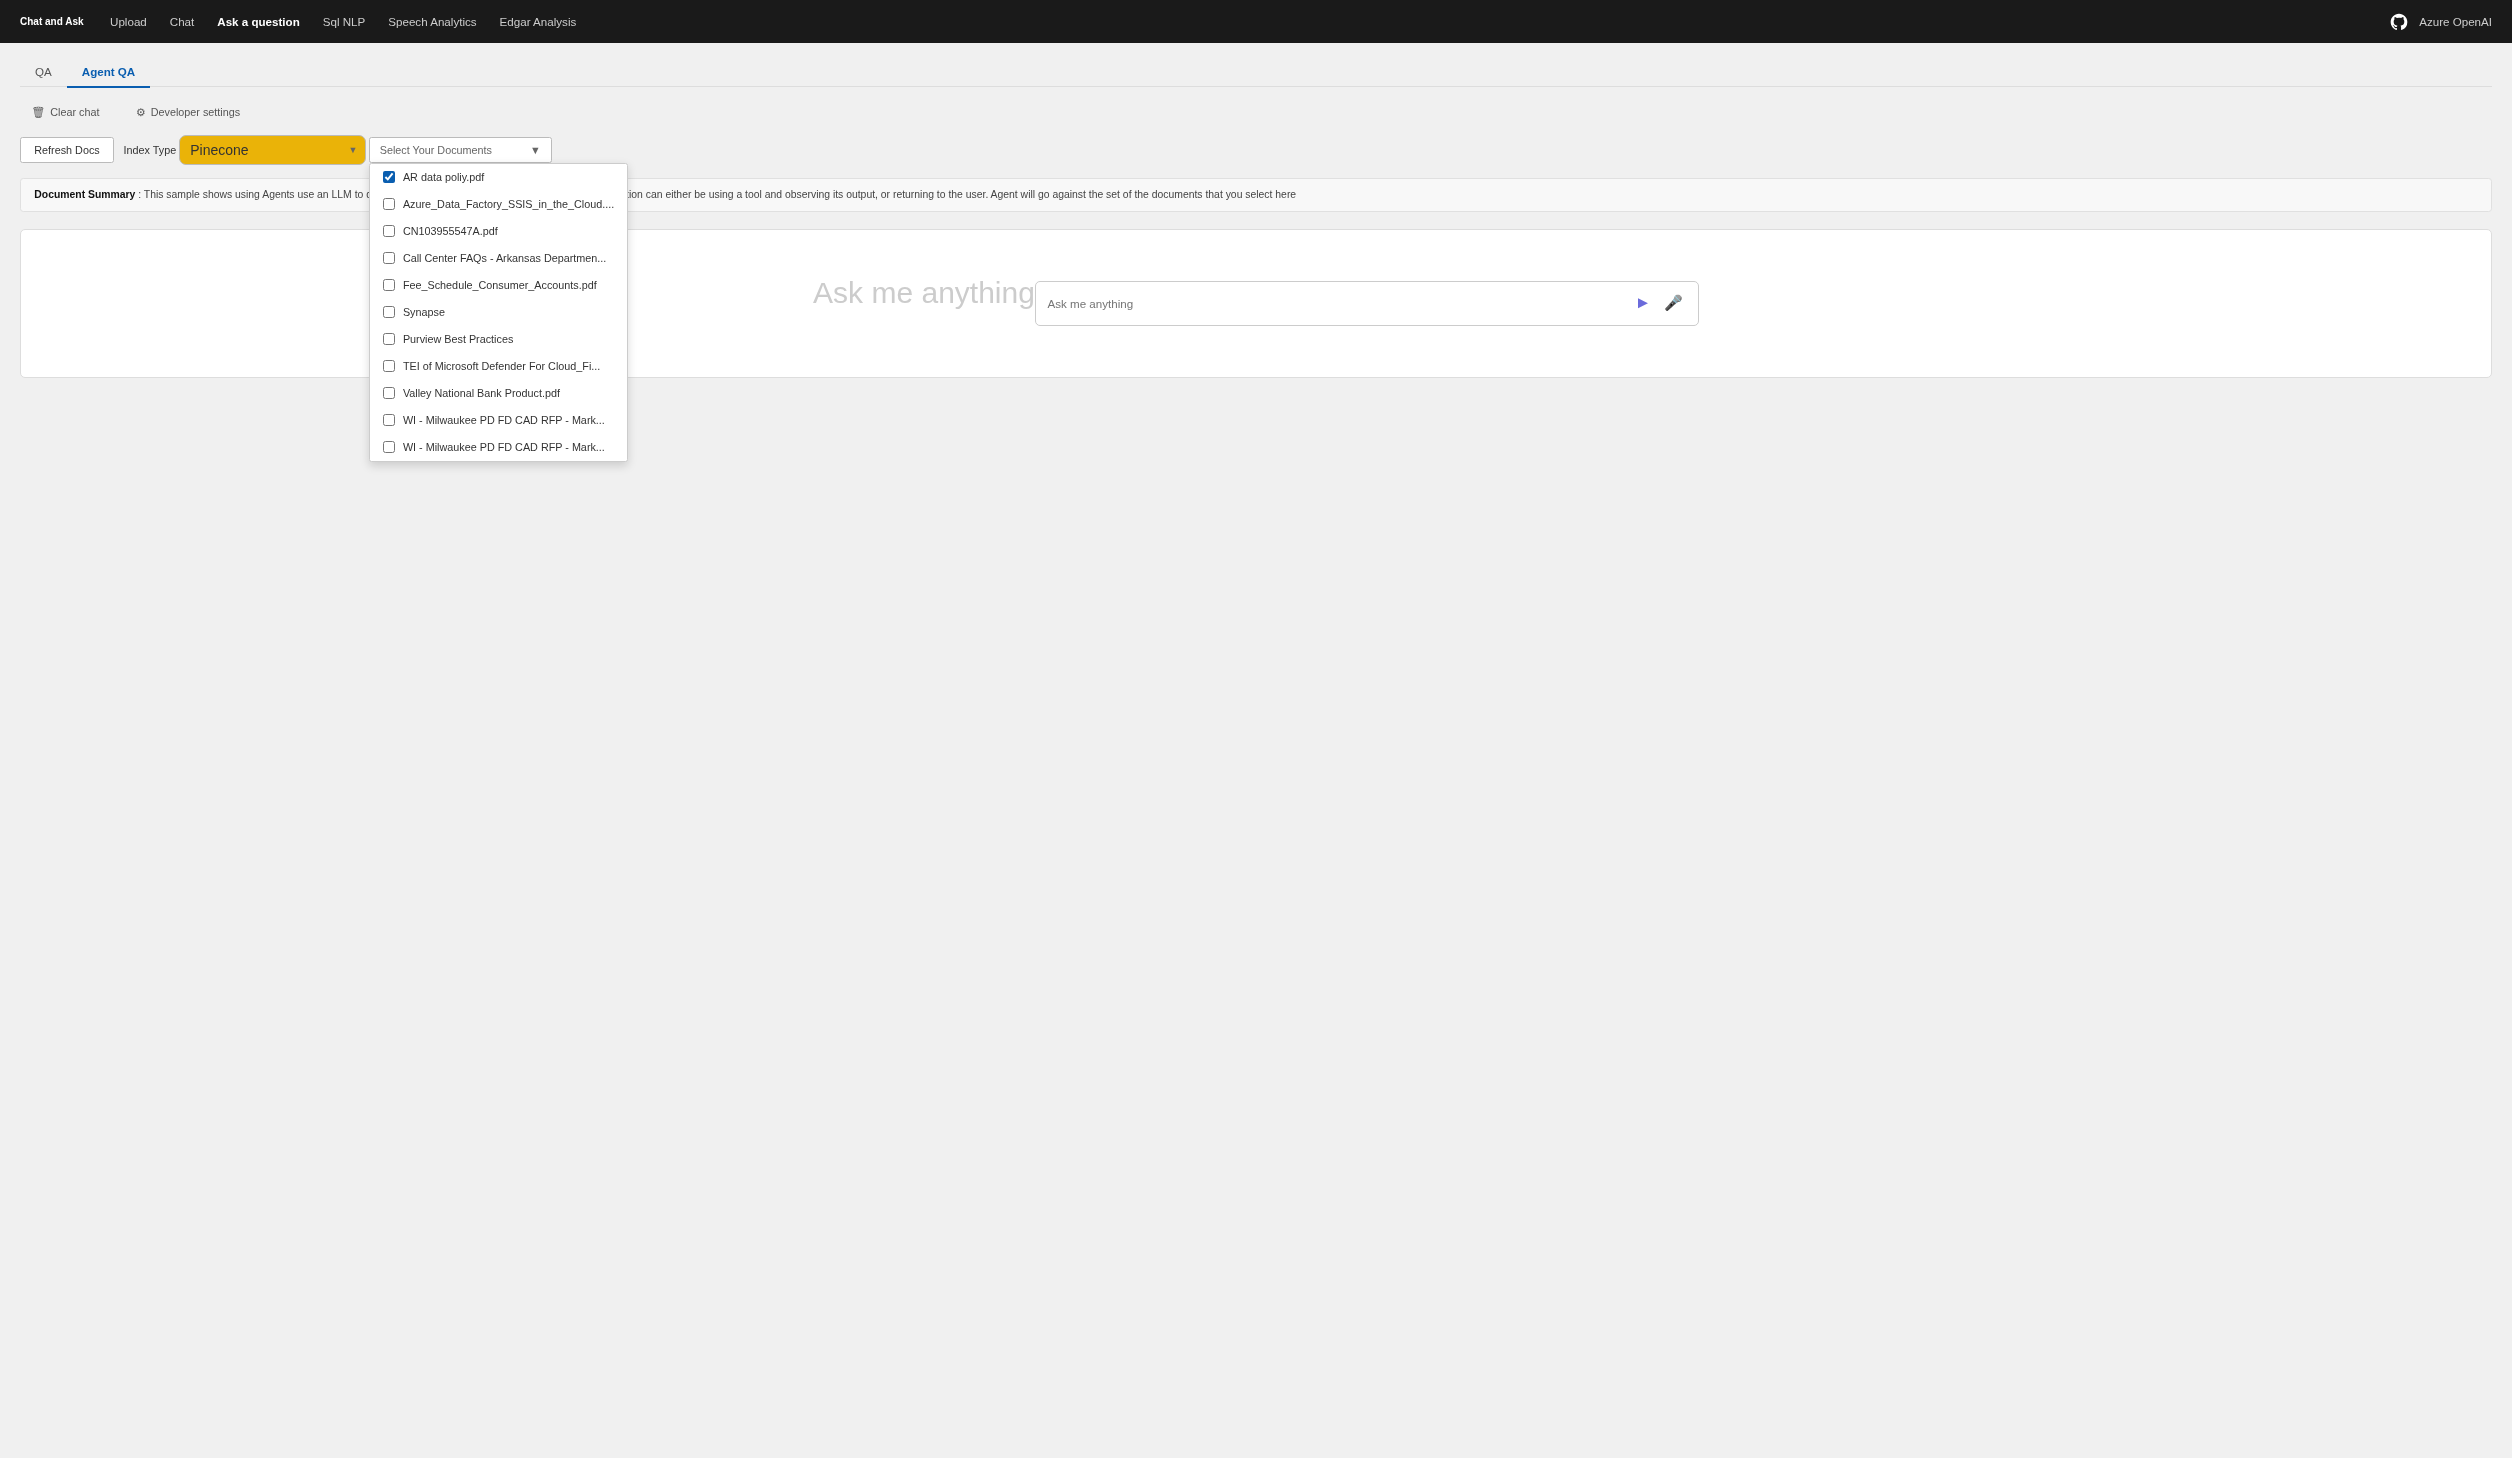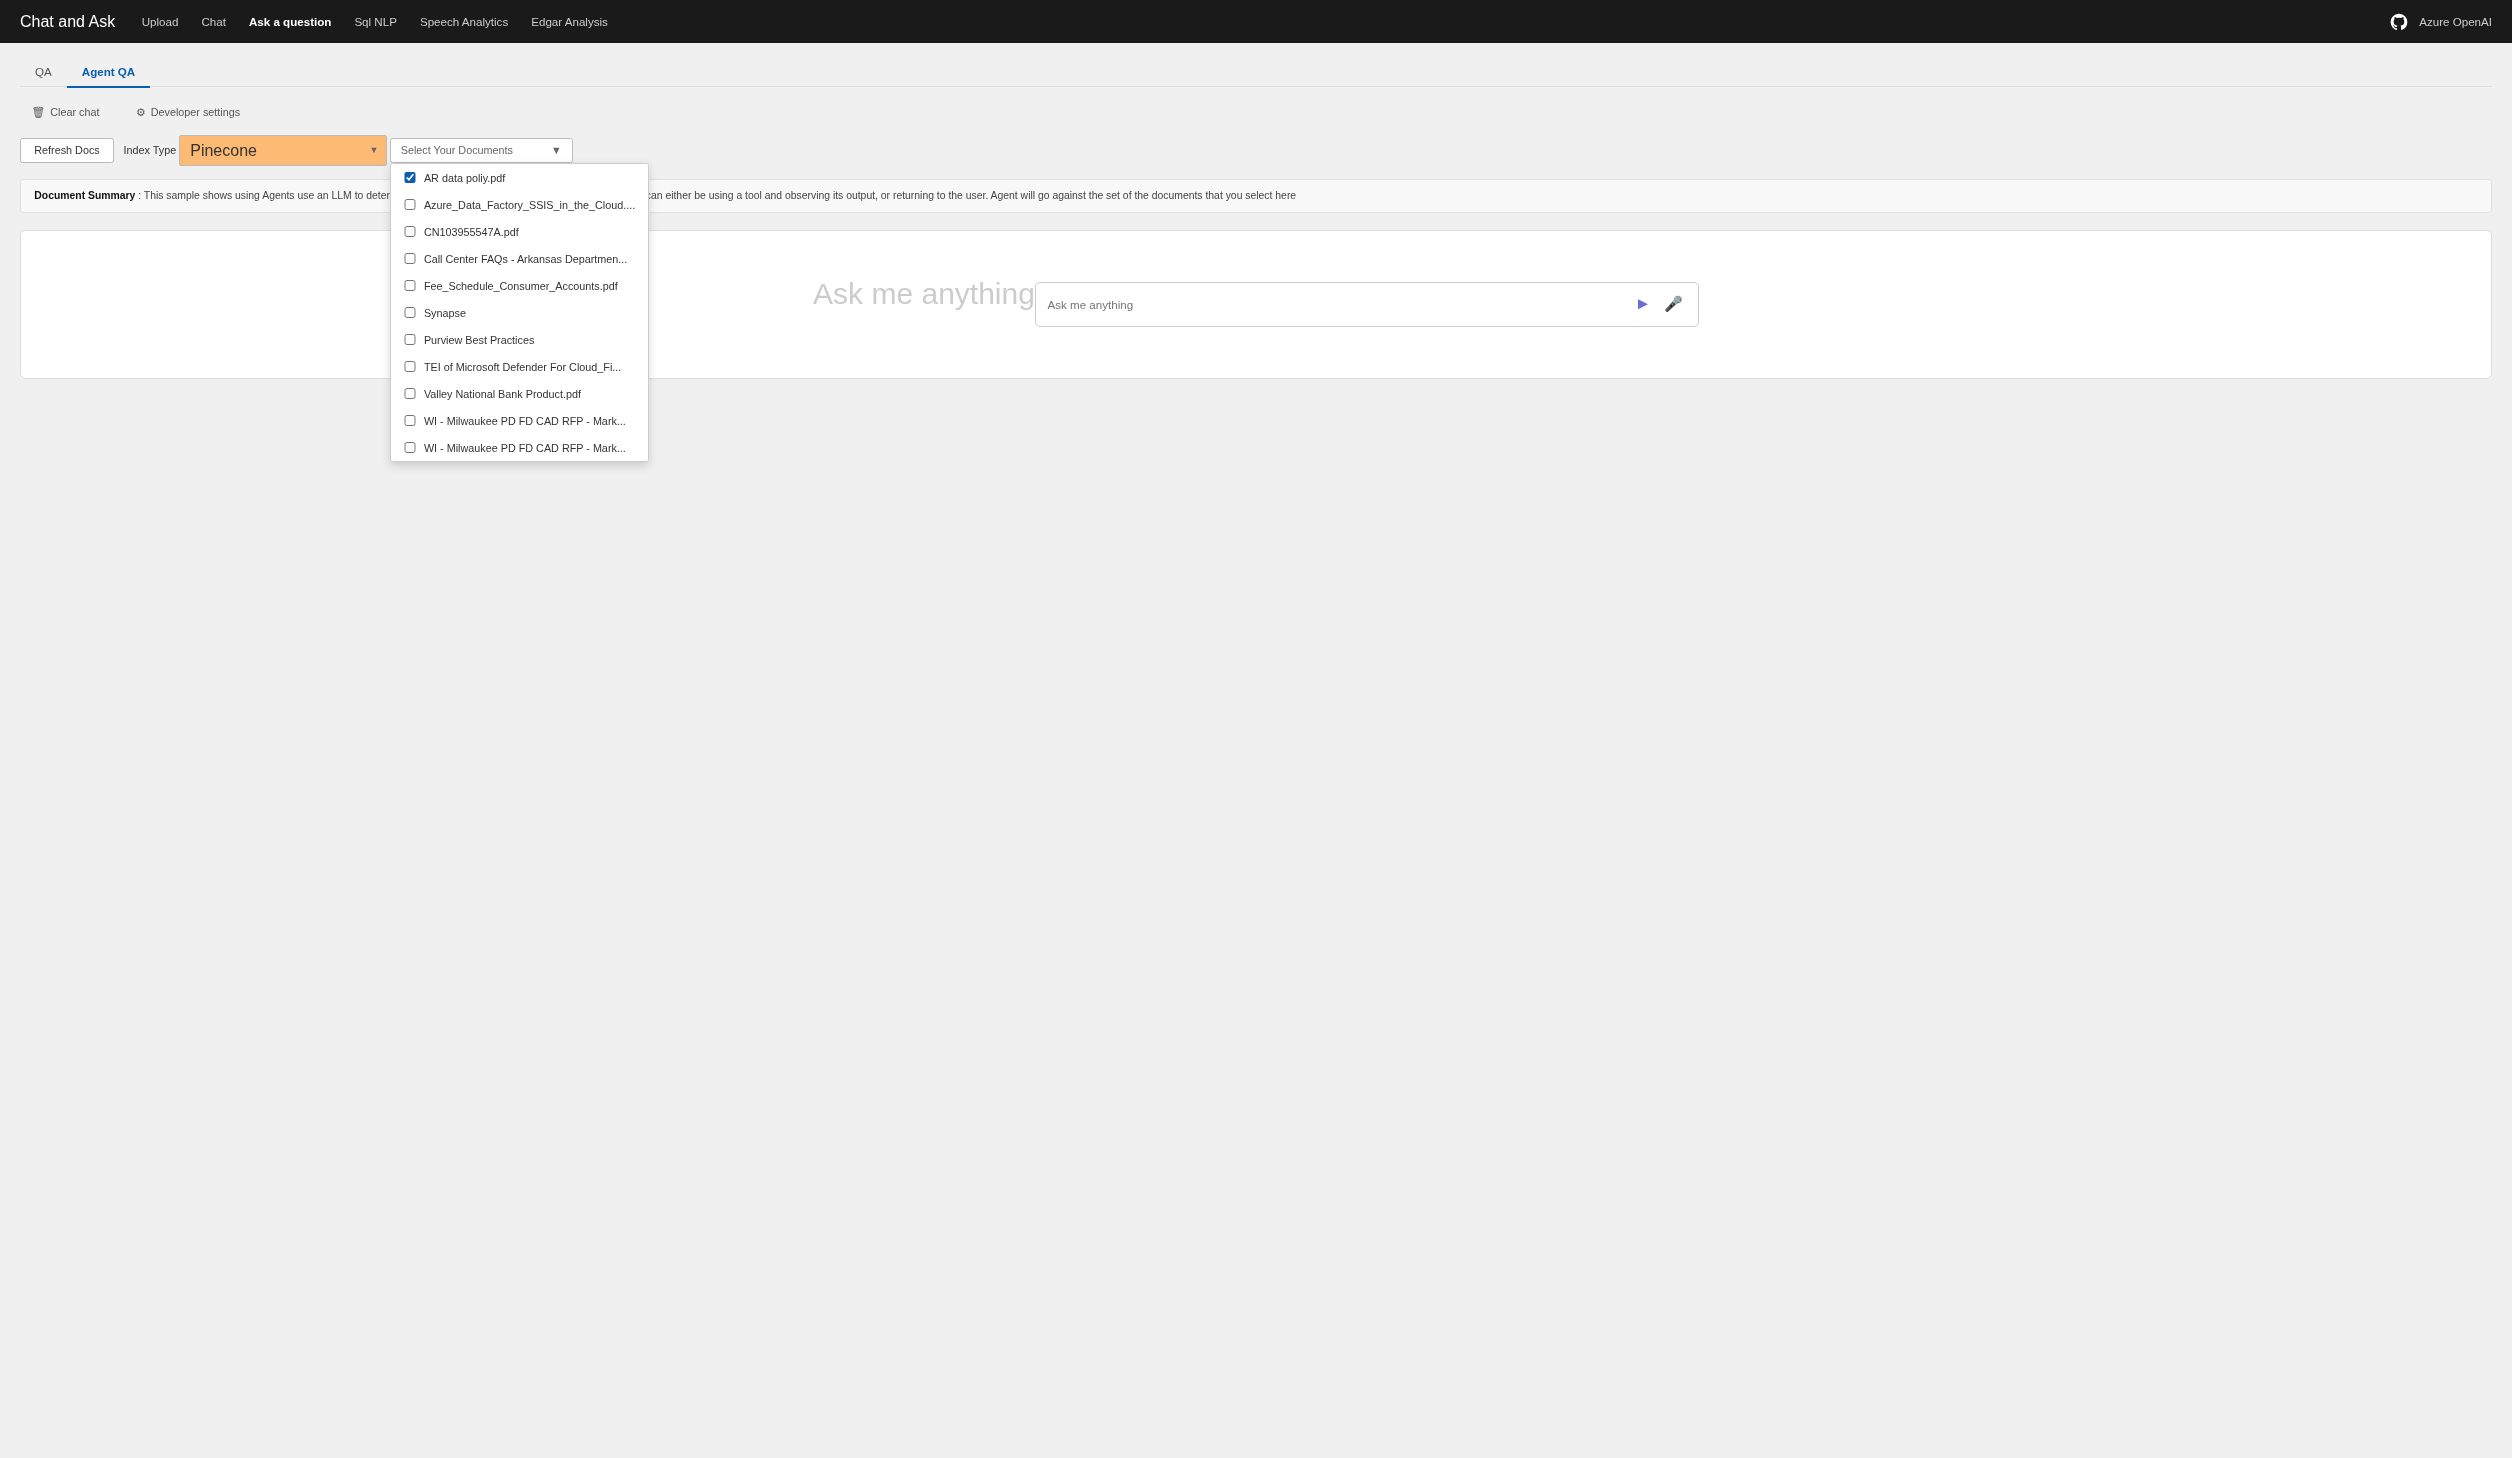--- a/index.html
+++ b/index.html
@@ -9,21 +9,21 @@
     .navbar {
       background: #1a1a1a;
       color: #fff;
       display: flex;
       align-items: center;
       padding: 0 20px;
       height: 43px;
       justify-content: space-between;
     }
     .navbar-left { display: flex; align-items: center; gap: 26.5px; }
-    .navbar-brand { font-weight: 400; font-size: 16px; color: #fff; white-space: nowrap; }
+    .navbar-brand { font-weight: 700; font-size: 10px; color: #fff; white-space: nowrap; }
     .navbar-links { display: flex; gap: 23px; align-items: center; }
     .navbar-link {
       color: #ccc;
       text-decoration: none;
       font-size: 11.6px;
       cursor: pointer;
       padding: 3.3px 0;
     }
     .navbar-link.active { color: #fff; font-weight: 600; }
     .navbar-right { display: flex; align-items: center; gap: 10px; color: #ccc; font-size: 11.6px; }
@@ -88,25 +88,25 @@
     .index-type-label { font-size: 10.8px; color: #333; white-space: nowrap; margin-left: 6.6px; }
 
     .select-wrapper {
       position: relative;
       display: inline-block;
     }
     .select-dropdown {
       appearance: none;
       padding: 5.8px 26.5px 5.8px 10px;
       border: 0.8px solid #bbb;
-      background: #fdba74;
-      font-size: 16px;
+      background: #eab308;
+      font-size: 14px;
       color: #333;
       cursor: pointer;
-      border-radius: 2px;
+      border-radius: 7px;
       min-width: 149px;
     }
     .select-chevron {
       position: absolute;
       right: 8.3px;
       top: 50%;
       transform: translateY(-50%);
       pointer-events: none;
       color: #666;
       font-size: 9px;

